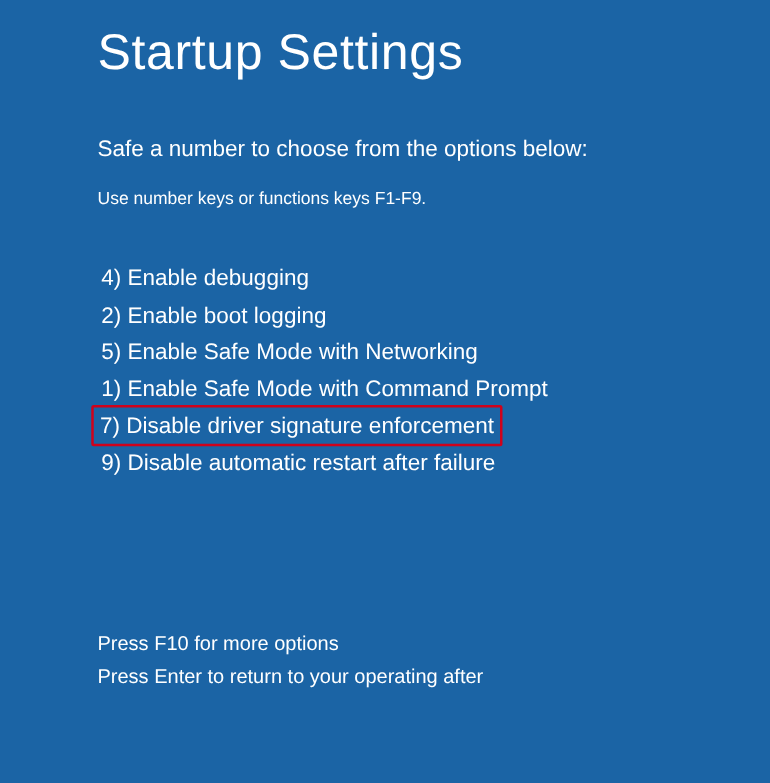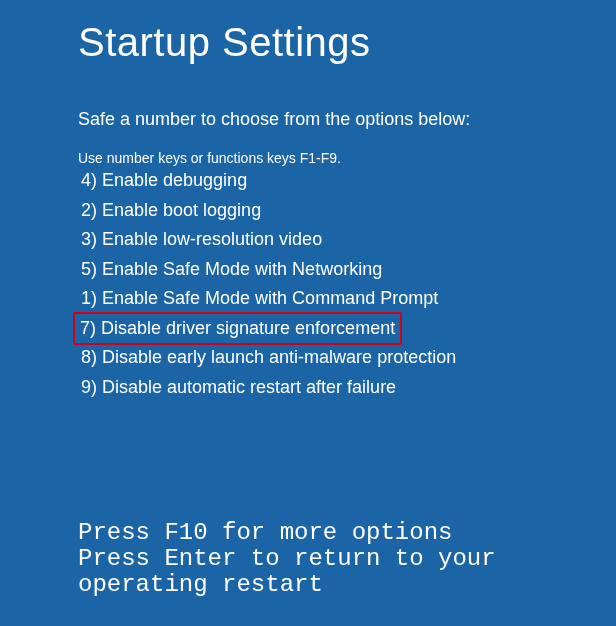--- a/index.html
+++ b/index.html
@@ -25,20 +25,21 @@
       margin-bottom: 44px;
     }
     .subtitle {
       font-size: 18px;
       font-weight: 400;
       margin-bottom: 20px;
     }
     .hint {
       font-size: 14px;
       font-weight: 400;
+      margin-bottom: 42px;
     }
     .options {
       margin-bottom: 118px;
     }
     .option-item {
       font-size: 18px;
       font-weight: 400;
       line-height: 29px;
       display: inline-block;
       padding: 0 3px;
@@ -48,56 +49,49 @@
       border-radius: 2px;
       margin-left: -5px;
       padding: 0 5px;
     }
     .option-row {
       height: 29.5px;
       display: flex;
       align-items: center;
     }
     .footer-text {
-      font-size: 24px;
+      font-size: 16px;
       font-weight: 400;
       line-height: 26px;
-      font-family: Liberation Mono, monospace;
     }
   </style>
 </head>
 <body>
 
 <div class="container">
   <h1 class="title">Startup Settings</h1>
   <div class="subtitle">Safe a number to choose from the options below:</div>
   <div class="hint">Use number keys or functions keys F1-F9.</div>
 
   <div class="options">
     <div class="option-row">
         <span class="option-item">4) Enable debugging</span>
       </div>
     <div class="option-row">
         <span class="option-item">2) Enable boot logging</span>
       </div>
     <div class="option-row">
-        <span class="option-item">3) Enable low-resolution video</span>
-      </div>
-    <div class="option-row">
         <span class="option-item">5) Enable Safe Mode with Networking</span>
       </div>
     <div class="option-row">
         <span class="option-item">1) Enable Safe Mode with Command Prompt</span>
       </div>
     <div class="option-row">
         <span class="option-item highlighted">7) Disable driver signature enforcement</span>
       </div>
     <div class="option-row">
-        <span class="option-item">8) Disable early launch anti-malware protection</span>
-      </div>
-    <div class="option-row">
         <span class="option-item">9) Disable automatic restart after failure</span>
       </div>
   </div>
 
   <div class="footer-text">Press F10 for more options</div>
-  <div class="footer-text">Press Enter to return to your operating restart</div>
+  <div class="footer-text">Press Enter to return to your operating after</div>
 </div>
 
 </body></html>

